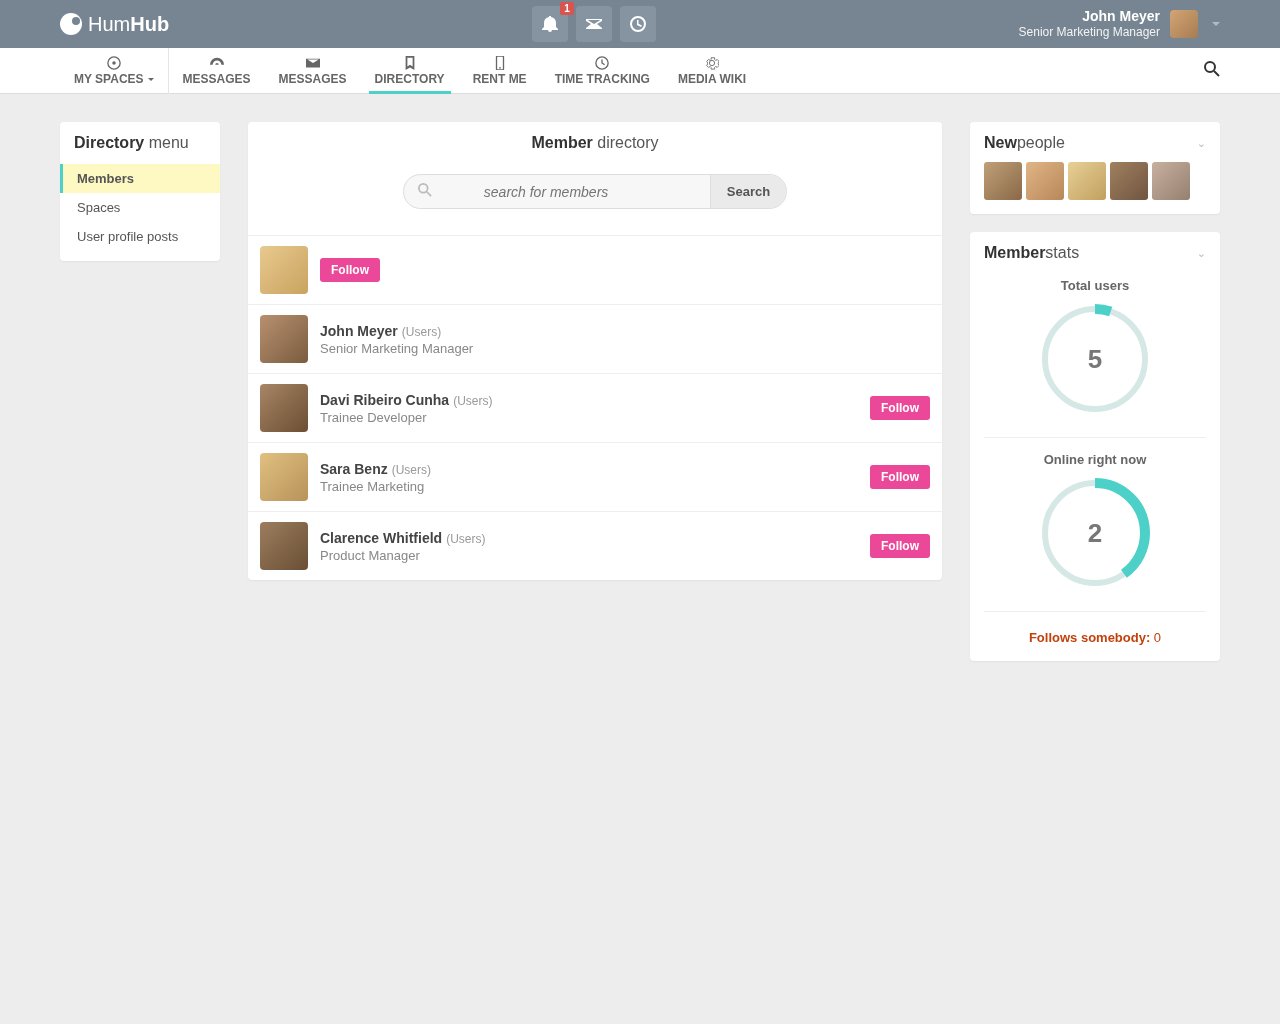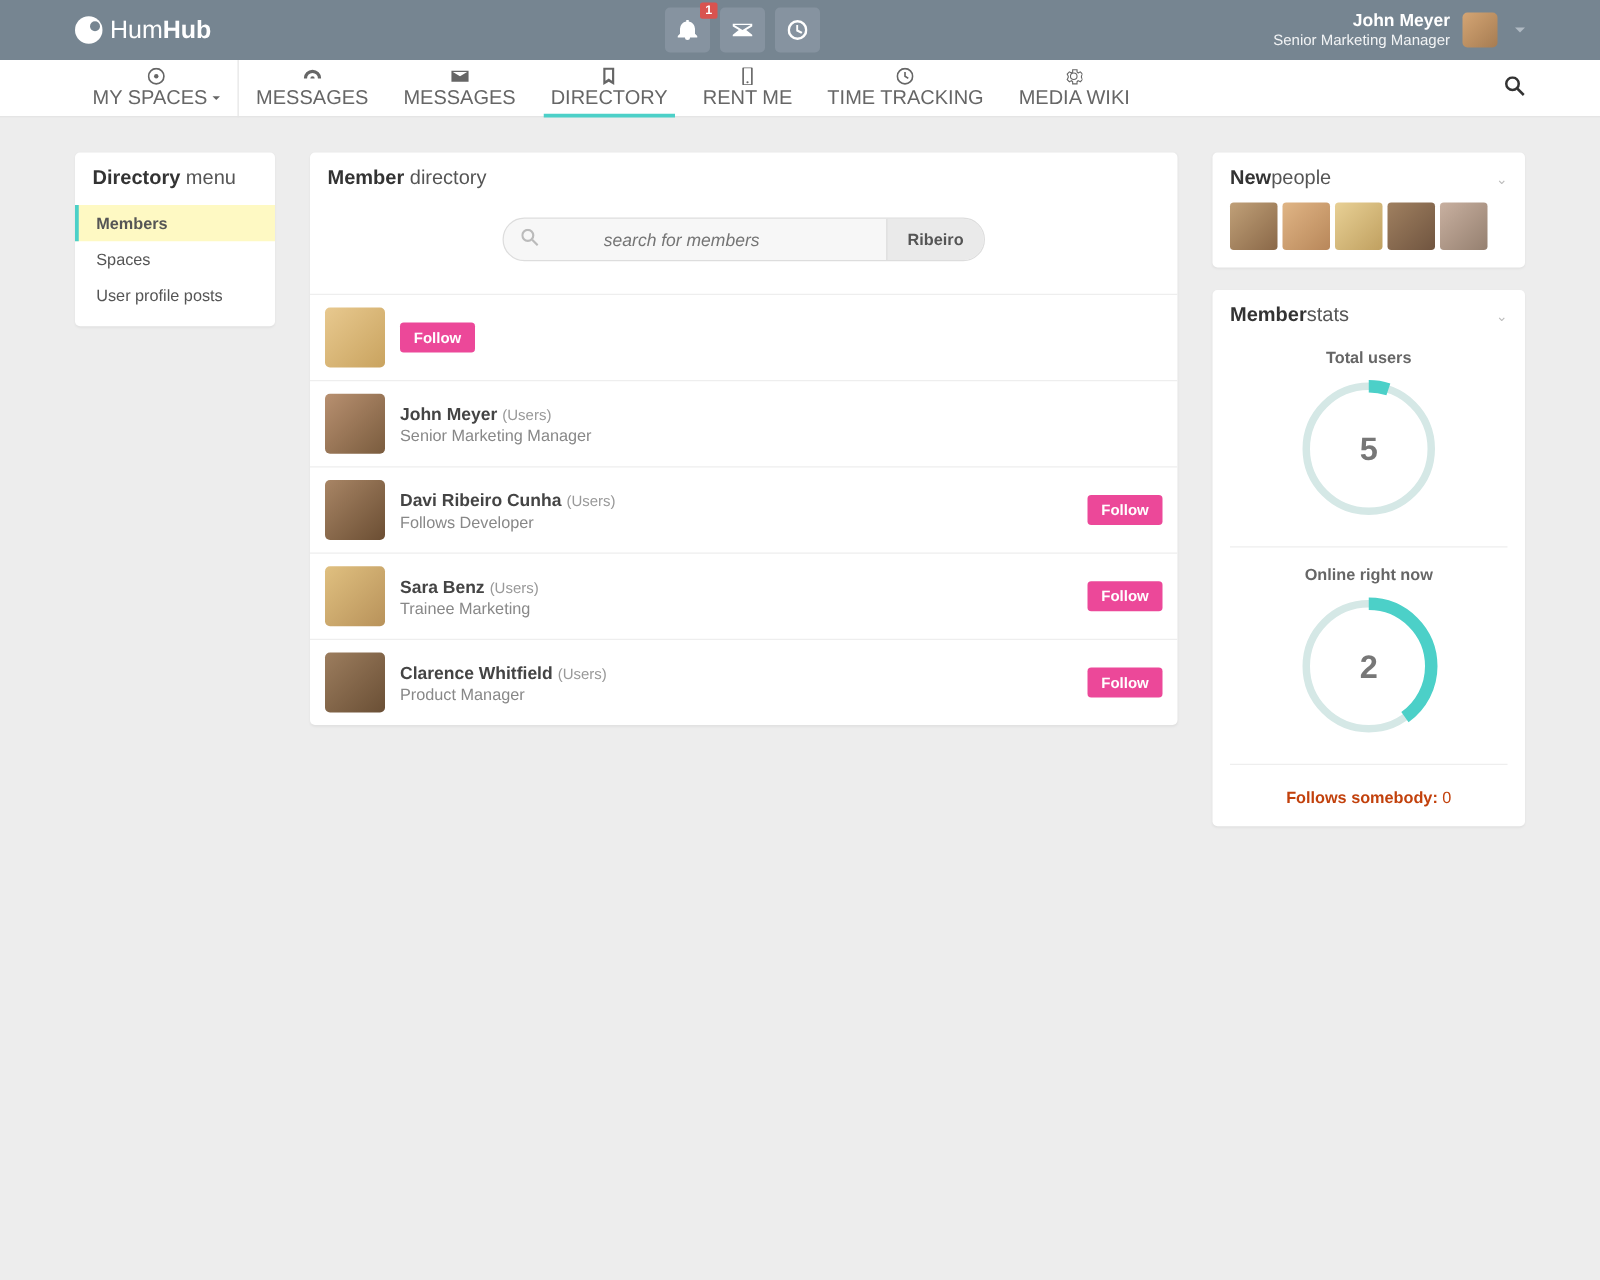--- a/index.html
+++ b/index.html
@@ -19,42 +19,42 @@
 .user-text { text-align: right; color: #fff; line-height: 1.2; }
 .user-name { font-weight: 700; font-size: 14px; }
 .user-role { font-size: 12px; opacity: 0.9; }
 .avatar { width: 28px; height: 28px; border-radius: 4px; background: linear-gradient(135deg,#d4a574,#a67c52); }
 .caret { width: 0; height: 0; border-left: 4px solid transparent; border-right: 4px solid transparent; border-top: 4px solid #b0bac3; margin-left: 4px; }
 
 
 .navbar { background: #fff; height: 46px; display: flex; align-items: center; padding: 0 60px; border-bottom: 1px solid #ddd; position: relative; }
 .nav-item { display: flex; flex-direction: column; align-items: center; justify-content: center; padding: 0 14px; height: 46px; cursor: pointer; color: #666; position: relative; }
 .nav-item svg { width: 14px; height: 14px; fill: #666; margin-bottom: 2px; }
-.nav-item-label { font-size: 16px; font-weight: 400; }
+.nav-item-label { font-size: 12px; font-weight: 700; }
 .nav-item.sep { border-right: 1px solid #e5e5e5; }
 .nav-item.active::after { content: ''; position: absolute; bottom: 0; left: 8px; right: 8px; height: 3px; background: #4cd0c8; }
 .nav-caret { width: 0; height: 0; border-left: 3px solid transparent; border-right: 3px solid transparent; border-top: 3px solid #666; display: inline-block; margin-left: 4px; vertical-align: middle; }
 .nav-search { margin-left: auto; cursor: pointer; }
 .nav-search svg { width: 16px; height: 16px; fill: #333; }
 
 
 .container { display: flex; padding: 28px 60px; gap: 28px; align-items: flex-start; }
 .panel { background: #fff; border-radius: 4px; box-shadow: 0 1px 2px rgba(0,0,0,0.05); }
 
 
 .sidebar { width: 160px; }
 .sidebar-header { padding: 12px 14px; font-size: 16px; color: #555; }
 .sidebar-header .bold { font-weight: 700; color: #333; }
 .side-menu { list-style: none; padding-bottom: 10px; }
 .side-item { padding: 7px 14px; font-size: 13px; color: #555; cursor: pointer; border-left: 3px solid transparent; }
 .side-item.active { background: #fef9c3; font-weight: 700; border-left-color: #4cd0c8; }
 
 
 .main { flex: 1; }
-.main-header { padding: 12px 14px 0; font-size: 16px; }
+.main-header { padding: 12px 14px 0; font-size: 16px; text-align: center; }
 .main-header .bold { font-weight: 700; color: #333; }
 .search-row { padding: 22px 0 26px; display: flex; justify-content: center; }
 .search-box { display: flex; align-items: center; border: 1px solid #ddd; border-radius: 20px; background: #f7f7f7; overflow: hidden; gap: 40px; }
 .search-box .sicon { padding: 0 8px 0 14px; }
 .search-box .sicon svg { width: 14px; height: 14px; fill: #bbb; }
 .search-box input { border: none; background: transparent; padding: 8px 4px; font-size: 14px; color: #888; width: 190px; outline: none; font-style: italic; }
 .search-box button { background: #eaeaea; border: none; border-left: 1px solid #ddd; padding: 9px 16px; font-size: 13px; color: #555; cursor: pointer; font-weight: 600; }
 
 .member-list { border-top: 1px solid #eee; }
 .member-row { display: flex; align-items: center; padding: 10px 12px; border-bottom: 1px solid #eee; }
@@ -195,40 +195,40 @@
     <div class="main-header">
       <span class="bold">Member</span><span> directory</span>
     </div>
     <div class="search-row">
       <div class="search-box">
         <span class="sicon"><svg viewBox="0 0 16 16">
               <circle cx="6" cy="6" r="5" fill="none" stroke="#bbb" stroke-width="2"></circle>
               <line x1="10" y1="10" x2="15" y2="15" stroke="#bbb" stroke-width="2"></line>
             </svg></span>
         <input type="text" placeholder="search for members" style="">
-        <button>Ribeiro</button>
+        <button>Search</button>
       </div>
     </div>
     <div class="member-list">
       <div class="member-row">
         <div class="m-avatar f1"></div>
         <button class="follow-btn">Follow</button>
       </div>
       <div class="member-row">
         <div class="m-avatar m1"></div>
         <div class="m-info">
           <div><span class="m-name">John Meyer</span><span class="m-group">(Users)</span></div>
           <div class="m-title">Senior Marketing Manager</div>
         </div>
       </div>
       <div class="member-row">
         <div class="m-avatar m2"></div>
         <div class="m-info">
           <div><span class="m-name">Davi Ribeiro Cunha</span><span class="m-group">(Users)</span></div>
-          <div class="m-title">Follows Developer</div>
+          <div class="m-title">Trainee Developer</div>
         </div>
         <button class="follow-btn">Follow</button>
       </div>
       <div class="member-row">
         <div class="m-avatar f2"></div>
         <div class="m-info">
           <div><span class="m-name">Sara Benz</span><span class="m-group">(Users)</span></div>
           <div class="m-title">Trainee Marketing</div>
         </div>
         <button class="follow-btn">Follow</button>

